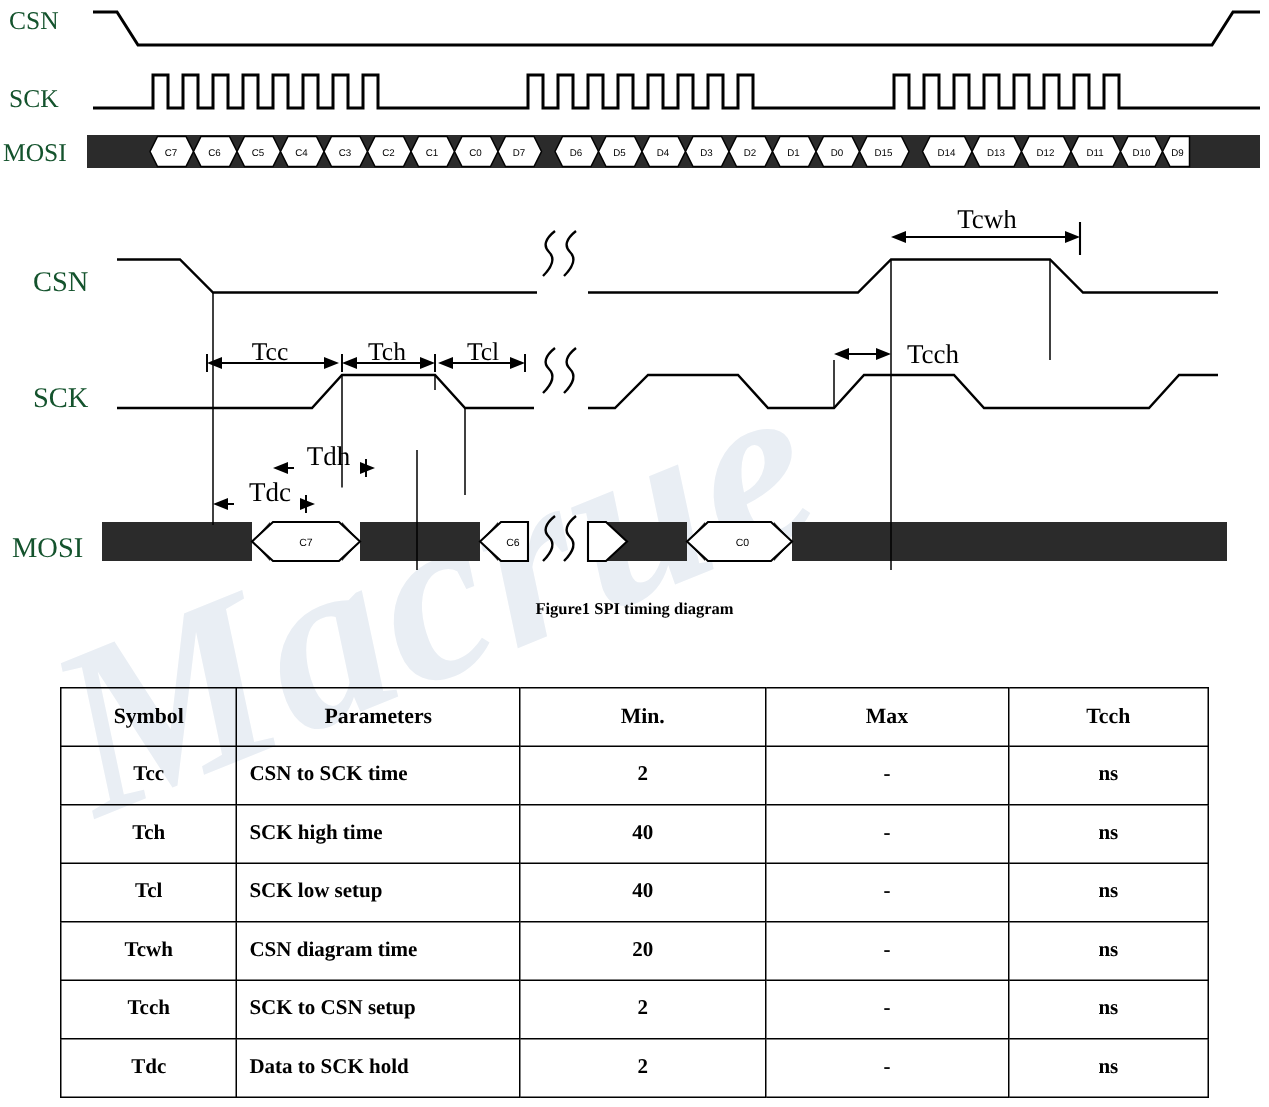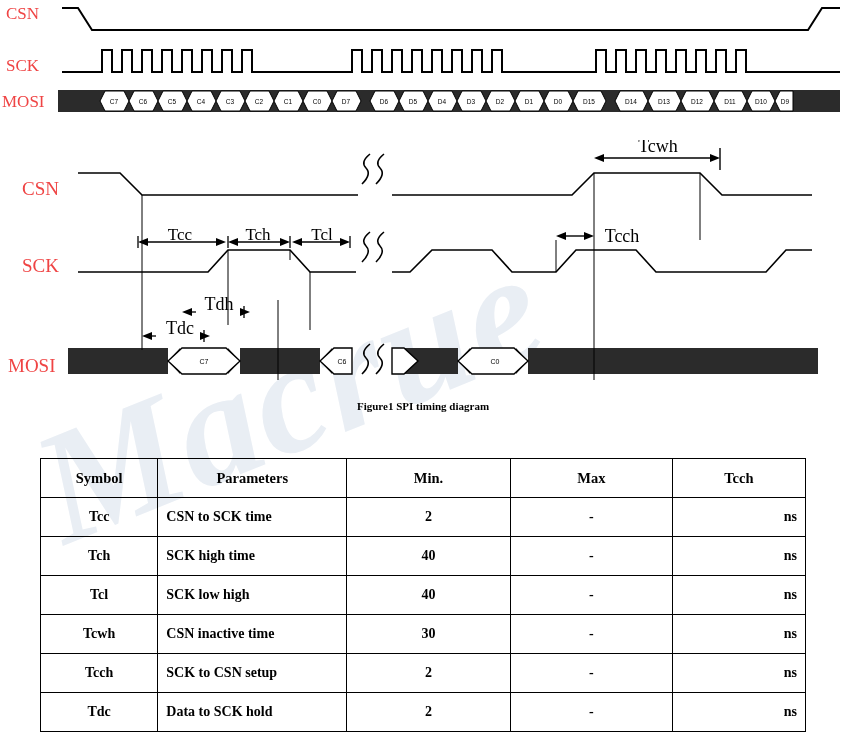--- a/index.html
+++ b/index.html
@@ -33,21 +33,21 @@
     transform:rotate(-22deg);
     transform-origin:left top;
     white-space:nowrap;
   }
 
   .diagram-top, .diagram-bottom{position:relative;z-index:2;}
 
   .sig-label{
     position:absolute;
     font-family:"Liberation Serif", serif;
-    color:#ef4444;
+    color:#14532d;
   }
 
   svg{display:block;}
 
   .caption{
     position:absolute;
     width:846px;
     text-align:center;
     font-family:"Liberation Serif", serif;
     font-weight:bold;
@@ -72,21 +72,21 @@
     border:1px solid #000;
     height:38px;
     padding:0 8px;
     font-weight:bold;
   }
   th{ text-align:center; font-size:14.5px;}
   td.sym{ text-align:center; width:110px;}
   td.par{ text-align:left; width:190px;}
   td.min{ text-align:center; width:168px;}
   td.max{ text-align:center; width:166px;}
-  td.unit{ text-align:right; width:132px;margin-left:48px;}
+  td.unit{ text-align:center; width:132px;margin-left:48px;}
 </style>
 </head>
 <body>
 
 <div class="page">
 
   <div class="watermark">
     <div class="wm-text">Macrue</div>
   </div>
 
@@ -327,29 +327,29 @@
         </tr>
         <tr>
           <td class="sym">Tch</td>
           <td class="par">SCK high time</td>
           <td class="min">40</td>
           <td class="max">-</td>
           <td class="unit">ns</td>
         </tr>
         <tr>
           <td class="sym">Tcl</td>
-          <td class="par">SCK low high</td>
+          <td class="par">SCK low setup</td>
           <td class="min">40</td>
           <td class="max">-</td>
           <td class="unit">ns</td>
         </tr>
         <tr>
           <td class="sym">Tcwh</td>
-          <td class="par">CSN inactive time</td>
-          <td class="min">30</td>
+          <td class="par">CSN diagram time</td>
+          <td class="min">20</td>
           <td class="max">-</td>
           <td class="unit">ns</td>
         </tr>
         <tr>
           <td class="sym">Tcch</td>
           <td class="par">SCK to CSN setup</td>
           <td class="min">2</td>
           <td class="max">-</td>
           <td class="unit">ns</td>
         </tr>

